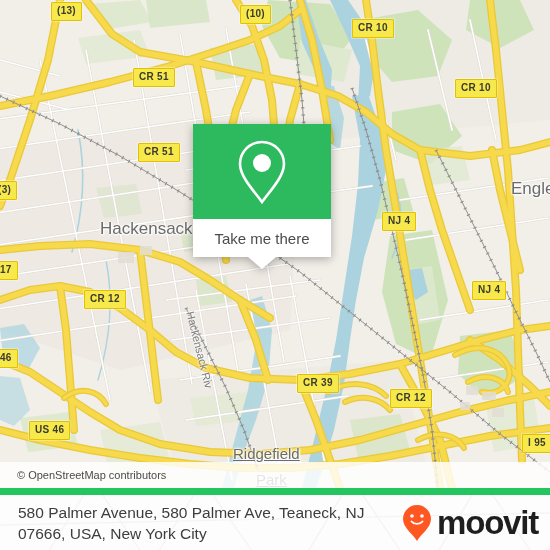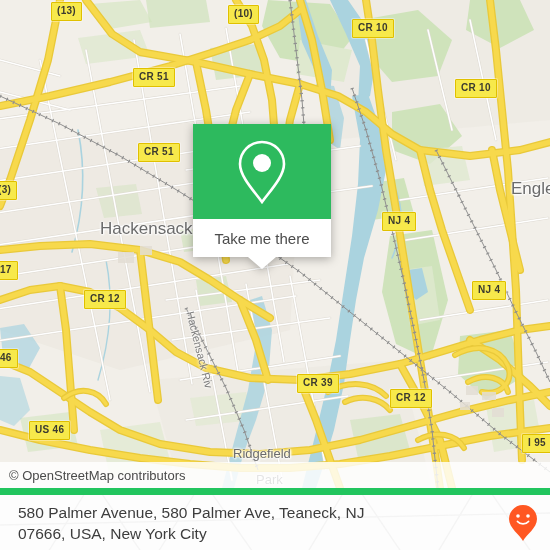--- a/index.html
+++ b/index.html
@@ -37,43 +37,43 @@
   }
 
   
   .place {
     position: absolute;
     color: #6b6b6b;
     font-size: 17px;
     white-space: nowrap;
     text-shadow: 0 0 3px #fff, 0 0 3px #fff, 0 0 2px #fff, 1px 1px 2px #fff;
   }
-  .place.small { font-size: 13px; line-height: 17px; text-align: right; }
+  .place.small { font-size: 15px; line-height: 17px; text-align: right; text-decoration: underline; }
 
   .river-label {
     position: absolute;
     color: #7d7d7d;
     font-size: 11px;
     white-space: nowrap;
     transform-origin: left top;
     text-shadow: 0 0 3px #fff, 0 0 3px #fff;
   }
 
   
   .attrib-bar {
     position: absolute;
     left: 0; bottom: 0;
     width: 550px; height: 26px;
     background: rgba(255,255,255,.82);
     display: flex; align-items: center;
   }
   .attrib-bar span {
-    font-size: 13px;
+    font-size: 11px;
     color: #4a4a4a;
-    padding-left: 9px;
+    padding-left: 17px;
   }
 
   
   .popup {
     position: absolute;
     left: 193px; top: 124px;
     width: 138px;
     filter: drop-shadow(0 2px 5px rgba(0,0,0,.3));
   }
   .popup-top {
@@ -359,21 +359,21 @@
     </svg>
 
     <div class="place" style="left:100px; top:219px;">Hackensack</div>
     <div class="place" style="left:511px; top:179px;">Engle</div>
     <div class="place small" style="left:233px; top:445px;">Ridgefield</div>
     <div class="place small" style="left:256px; top:471px;">Park</div>
 
     <div class="river-label" style="left:196px; top:310px; transform:rotate(76deg);">Hackensack Riv</div>
 
     <div class="shield" style="left:51px;  top:2px;">(13)</div>
-    <div class="shield" style="left:228px; top:5px;">(10)</div>
+    <div class="shield" style="left:240px; top:5px;">(10)</div>
     <div class="shield" style="left:352px; top:19px;">CR 10</div>
     <div class="shield" style="left:133px; top:68px;">CR 51</div>
     <div class="shield" style="left:455px; top:79px;">CR 10</div>
     <div class="shield" style="left:138px; top:143px;">CR 51</div>
     <div class="shield" style="left:-8px;  top:181px;">(3)</div>
     <div class="shield" style="left:382px; top:212px;">NJ 4</div>
     <div class="shield" style="left:-6px;  top:261px;">17</div>
     <div class="shield" style="left:472px; top:281px;">NJ 4</div>
     <div class="shield" style="left:84px;  top:290px;">CR 12</div>
     <div class="shield" style="left:-6px;  top:349px;">46</div>
@@ -416,17 +416,18 @@
     </svg>
     <div class="footer-inner">
       <div class="addr">580 Palmer Avenue, 580 Palmer Ave, Teaneck, NJ 07666, USA, New York City</div>
       <div class="brand">
         <svg width="30" height="38" viewBox="0 0 30 38">
           <path d="M15 1 C7.3 1 1 7.3 1 15 C1 24 12 31 15 37 C18 31 29 24 29 15 C29 7.3 22.7 1 15 1 Z" fill="#ff5722"></path>
           <circle cx="10" cy="12" r="1.8" fill="#ffffff"></circle>
           <circle cx="20" cy="12" r="1.8" fill="#ffffff"></circle>
           <path d="M9.5 17.5 C12 20.6 18 20.6 20.5 17.5" stroke="#ffffff" stroke-width="1.8" fill="none" stroke-linecap="round"></path>
         </svg>
+        <span class="brand-word">moovit</span>
       </div>
     </div>
   </div>
 
 </div>
 
 </body></html>

